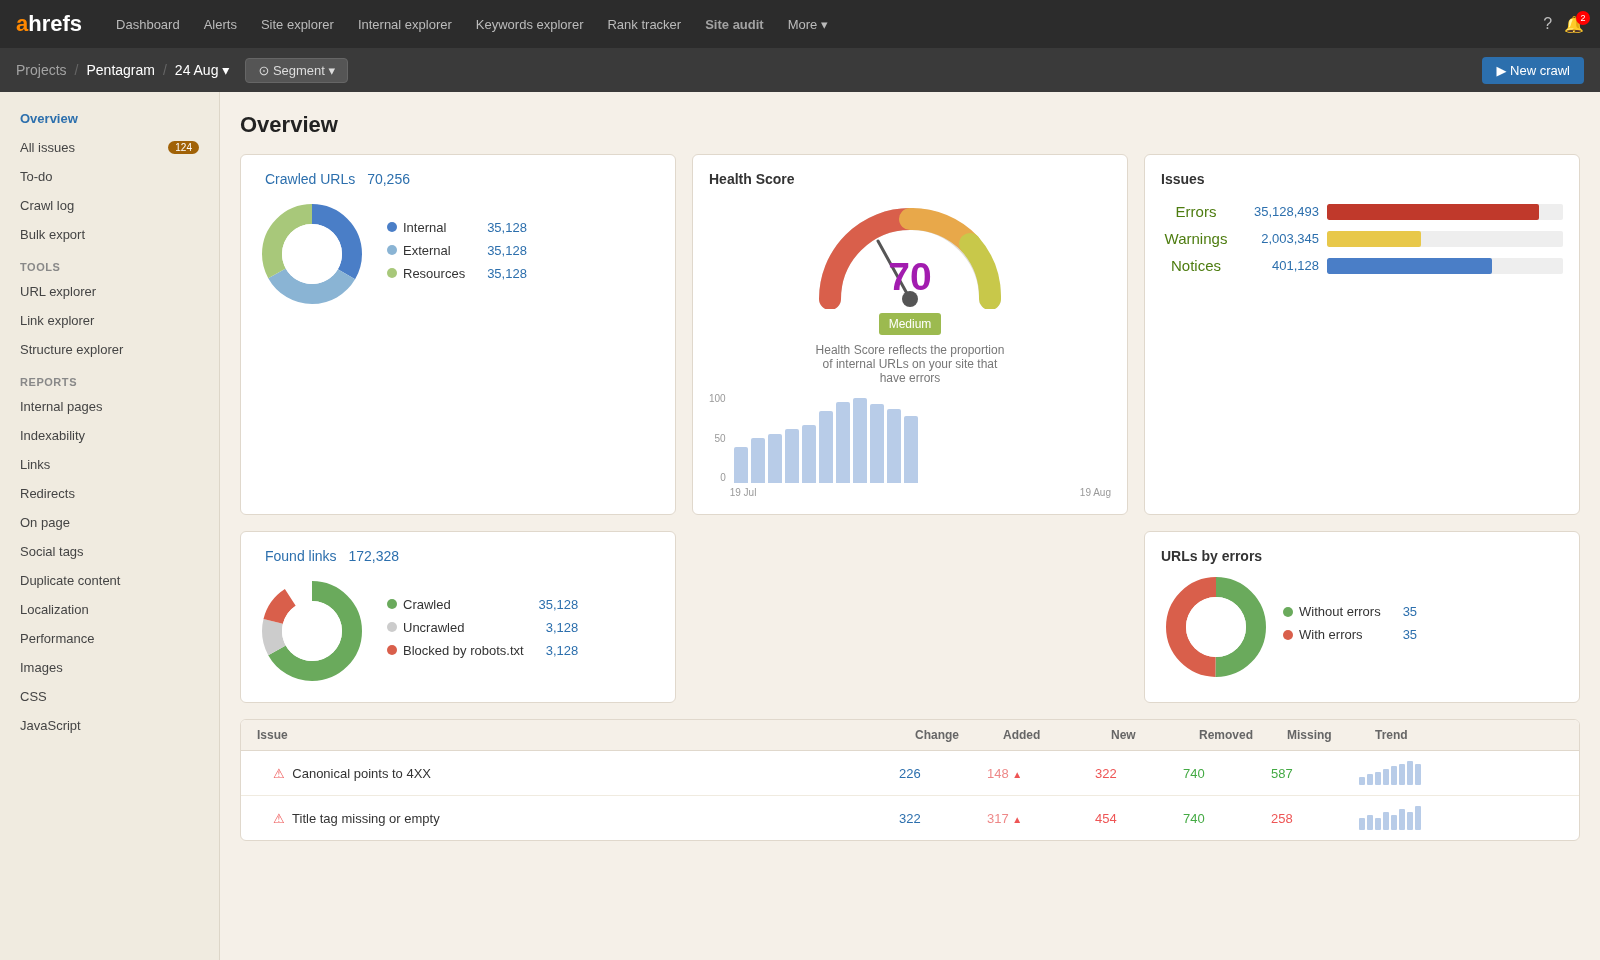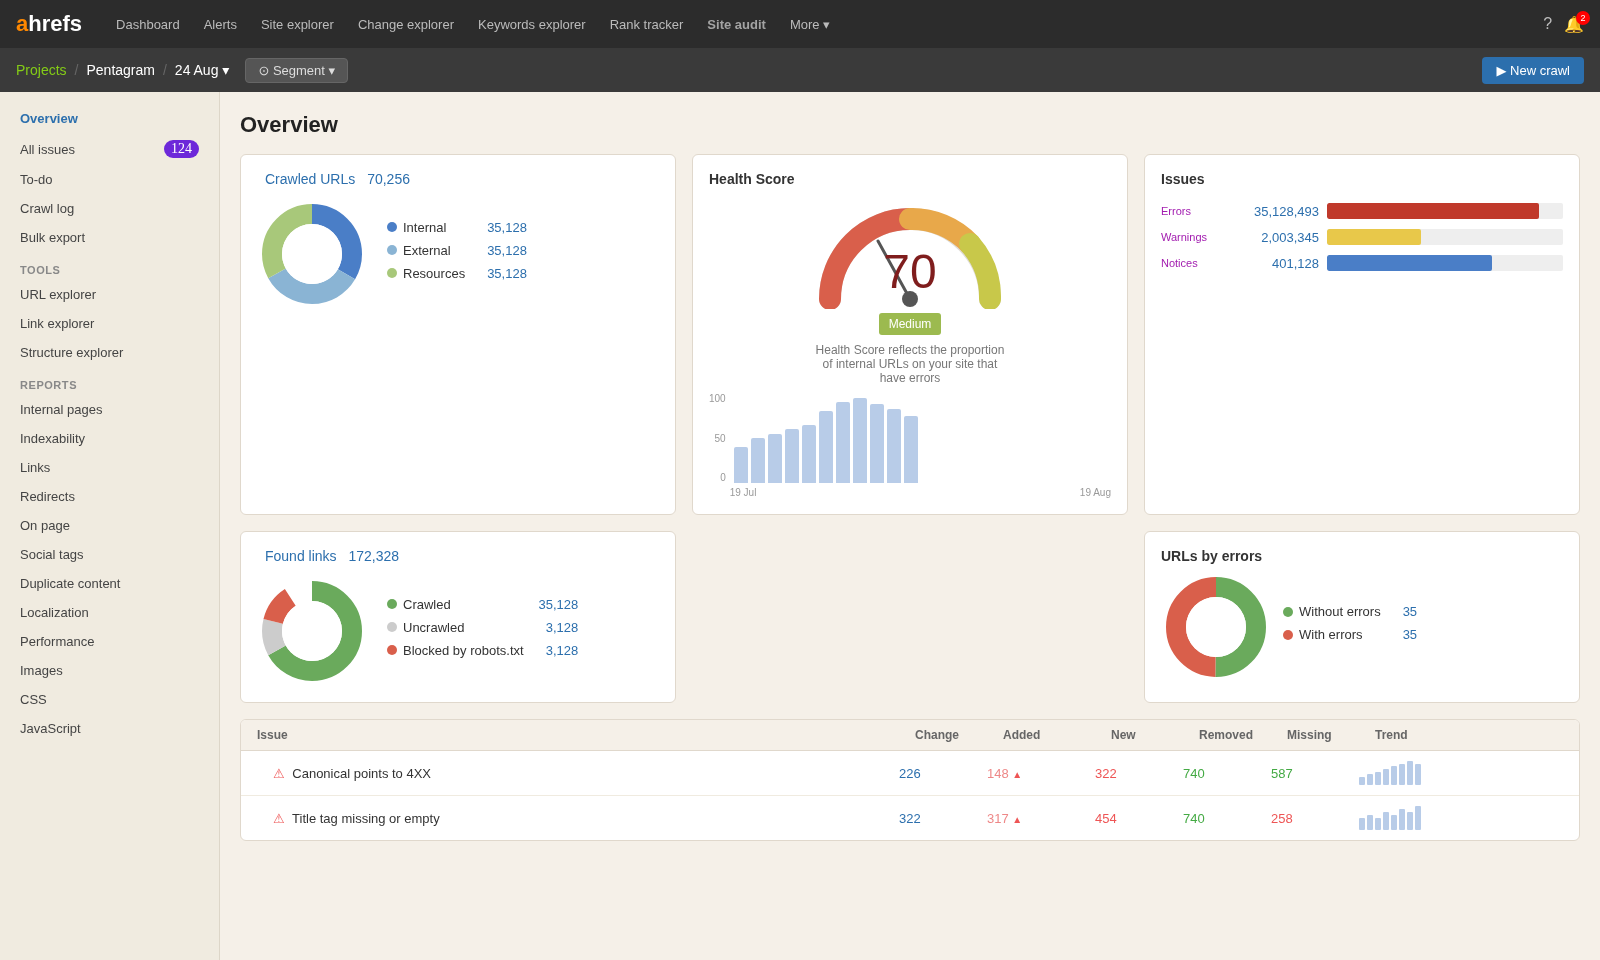--- a/index.html
+++ b/index.html
@@ -12,34 +12,34 @@
     .nav-links { display: flex; gap: 4px; flex: 1; }
     .nav-link { color: #bbb; padding: 6px 10px; border-radius: 4px; cursor: pointer; font-size: 13px; white-space: nowrap; }
     .nav-link.active { color: #a3a3a3; font-weight: 600; }
     .nav-icons { display: flex; align-items: center; gap: 12px; margin-left: auto; }
     .nav-icon-btn { background: none; border: none; color: #bbb; cursor: pointer; font-size: 16px; position: relative; }
     .badge { position: absolute; top: -4px; right: -6px; background: #f00; color: #fff; border-radius: 50%; width: 14px; height: 14px; font-size: 9px; display: flex; align-items: center; justify-content: center; }
 
     
     .breadcrumb-bar { background: #3a3a3a; display: flex; align-items: center; padding: 0 16px; height: 44px; color: #ccc; }
     .breadcrumb { display: flex; align-items: center; gap: 8px; font-size: 14px; }
-    .breadcrumb-item { color: #84cc16; cursor: pointer; }
+    .breadcrumb-item { color: #a3a3a3; cursor: pointer; }
     .breadcrumb-item.active { color: #fff; }
     .breadcrumb-sep { color: #666; }
     .segment-btn { margin-left: 16px; background: #555; border: 1px solid #666; color: #ddd; padding: 4px 12px; border-radius: 4px; cursor: pointer; font-size: 13px; display: flex; align-items: center; gap: 6px; }
     .new-crawl-btn { margin-left: auto; background: #2c6fad; border: none; color: #fff; padding: 6px 14px; border-radius: 4px; cursor: pointer; font-size: 13px; display: flex; align-items: center; gap: 6px; }
 
     
     .main-layout { display: flex; height: calc(960px - 92px); }
 
     
     .sidebar { width: 220px; background: #f0ebe0; border-right: 1px solid #ddd6c8; padding: 12px 0; overflow-y: auto; flex-shrink: 0; }
     .sidebar-item { padding: 7px 20px; cursor: pointer; color: #444; font-size: 13px; display: flex; align-items: center; justify-content: space-between; }
     .sidebar-item.active { color: #2c6fad; font-weight: 600; }
-    .sidebar-badge { background: #6d28d9; color: #fff; border-radius: 10px; padding: 1px 7px; font-size: 14px; font-family: Liberation Serif, serif; }
+    .sidebar-badge { background: #a16207; color: #fff; border-radius: 10px; padding: 1px 7px; font-size: 10px; }
     .sidebar-section { padding: 12px 20px 4px; color: #888; font-size: 11px; font-weight: 700; letter-spacing: 0.05em; text-transform: uppercase; }
 
     
     .content { flex: 1; overflow-y: auto; padding: 20px; }
     .page-title { font-size: 22px; font-weight: 700; color: #222; margin-bottom: 16px; }
 
     
     .cards-row { display: grid; grid-template-columns: 1fr 1fr 1fr; gap: 16px; margin-bottom: 16px; }
     .card { background: #fff; border-radius: 6px; border: 1px solid #e0d8cc; padding: 16px; }
     .card-title { font-size: 14px; font-weight: 600; color: #333; margin-bottom: 2px; }
@@ -47,27 +47,27 @@
 
     
     .donut-container { display: flex; align-items: center; gap: 20px; margin-top: 12px; }
     .legend-item { display: flex; align-items: center; gap: 6px; margin-bottom: 8px; font-size: 13px; }
     .legend-dot { width: 10px; height: 10px; border-radius: 50%; flex-shrink: 0; }
     .legend-value { color: #2c6fad; margin-left: auto; padding-left: 16px; }
 
     
     .health-score-container { display: flex; flex-direction: column; align-items: center; }
     .gauge-wrap { position: relative; width: 200px; height: 120px; }
-    .gauge-number { position: absolute; bottom: 10px; left: 50%; transform: translateX(-50%); font-size: 48px; font-weight: 400; color: #7f1d1d; }
+    .gauge-number { position: absolute; bottom: 10px; left: 50%; transform: translateX(-50%); font-size: 39px; font-weight: 700; color: #a21caf; }
     .gauge-label { background: #9cba4f; color: #fff; padding: 4px 10px; border-radius: 3px; font-size: 12px; margin-top: 4px; }
     .health-desc { text-align: center; color: #777; font-size: 12px; margin-top: 8px; max-width: 200px; }
 
     
     .issue-row { display: flex; align-items: center; gap: 8px; margin-bottom: 10px; }
-    .issue-label { color: #a21caf; font-size: 11px; width: 70px; }
+    .issue-label { color: #4d7c0f; font-size: 15px; width: 70px; text-align: center; }
     .issue-value { color: #2c6fad; font-size: 13px; width: 80px; text-align: right; }
     .issue-bar-wrap { flex: 1; height: 16px; background: #eee; border-radius: 2px; overflow: hidden; }
     .issue-bar { height: 100%; border-radius: 2px; }
 
     
     .bar-chart { display: flex; align-items: flex-end; gap: 3px; height: 90px; padding: 0 4px; }
     .bar-col { display: flex; flex-direction: column; align-items: center; gap: 1px; }
     .bar { border-radius: 2px 2px 0 0; min-width: 14px; }
     .chart-labels { display: flex; justify-content: space-between; font-size: 10px; color: #999; margin-top: 4px; }
     .chart-y-labels { display: flex; flex-direction: column; justify-content: space-between; font-size: 10px; color: #999; height: 90px; text-align: right; padding-right: 4px; }
@@ -95,21 +95,21 @@
 <body>
 
 <nav class="top-nav">
   <div class="logo">
     <span style="color:#f80">a</span><span style="color:#fff">hrefs</span>
   </div>
   <div class="nav-links">
     <span class="nav-link">Dashboard</span>
     <span class="nav-link">Alerts</span>
     <span class="nav-link">Site explorer</span>
-    <span class="nav-link">Change explorer</span>
+    <span class="nav-link">Internal explorer</span>
     <span class="nav-link">Keywords explorer</span>
     <span class="nav-link">Rank tracker</span>
     <span class="nav-link active">Site audit</span>
     <span class="nav-link">More ▾</span>
   </div>
   <div class="nav-icons">
     <button class="nav-icon-btn">?</button>
     <button class="nav-icon-btn" style="position:relative;">🔔<span class="badge">2</span></button>
   </div>
 </nav>

